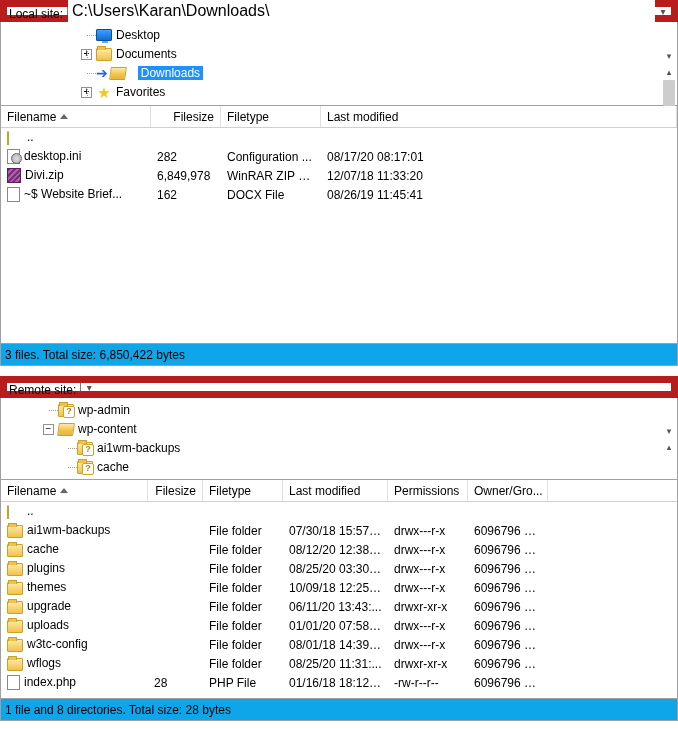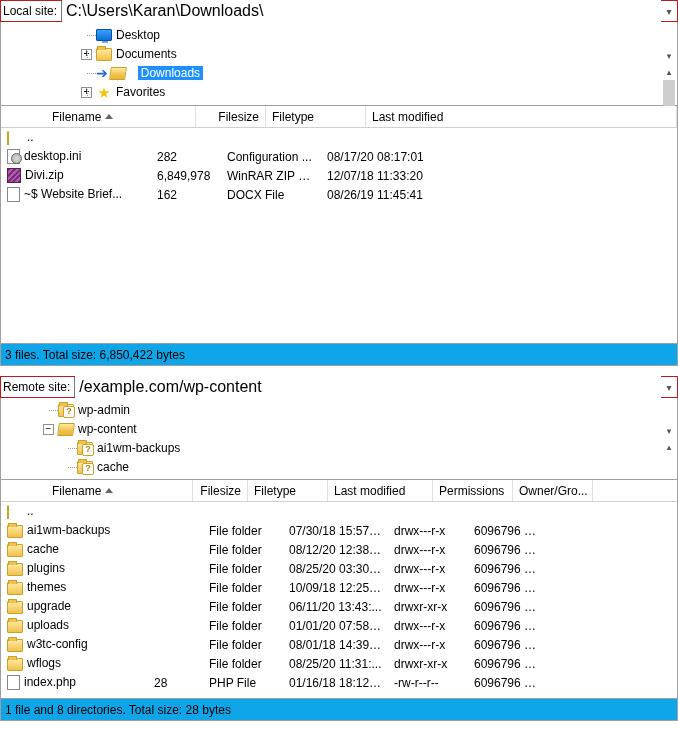--- a/index.html
+++ b/index.html
@@ -4,21 +4,21 @@
 <style>
   * { box-sizing: border-box; margin: 0; padding: 0; }
   body {
     font-family: "Segoe UI", Tahoma, sans-serif;
     font-size: 12px;
     color: #000;
     background: #fff;
     width: 678px;
   }
   
-  .path-row { display: flex; align-items: center; height: 22px; border: 1px solid #b91c1c; }
+  .path-row { display: flex; height: 22px; border: 7px solid #b91c1c; }
   .path-label { padding: 0 4px 0 2px; white-space: nowrap; }
   .path-input-wrap { flex: 1; display:flex; align-items:center; height:100%; border-left:1px solid #7a7a7a; background:#fff; }
   .path-input { flex:1; height:30px; border:none; outline:none; padding:0 4px; font-family:inherit; font-size:16px; }
   .path-dd { width:16px; text-align:center; color:#555; font-size:10px; }
   
   .tree-panel { display:flex; border:1px solid #a0a0a0; border-top:none; background:#fff;align-items:center; }
   .tree-body { flex:1; padding:2px 0 2px 0; }
   .tree-scroll { width:17px; background:#f0f0f0; border-left:1px solid #cdcdcd; position:relative; }
   .tree-scroll .arrow { position:absolute; left:0; width:100%; height:16px; display:flex; align-items:center; justify-content:center; font-size:9px; color:#555;}
   .tree-scroll .arrow.up{top:0;} .tree-scroll .arrow.down{bottom:0;}
@@ -42,21 +42,21 @@
   .ico-star{ color:#f5c518; font-size:15px; line-height:1;}
   .ico-ini{ width:13px;height:15px;background:#fff;border:1px solid #888;position:relative;}
   .ico-ini::after{content:"";position:absolute;bottom:-1px;right:-3px;width:9px;height:9px;border:1px solid #666;border-radius:50%;background:radial-gradient(#ddd,#aaa);}
   .ico-zip{ width:14px;height:15px;background:repeating-linear-gradient(135deg,#7a2d7a 0 2px,#b05fb0 2px 4px);border:1px solid #5a1d5a;}
   .ico-docx{ width:13px;height:15px;background:#fff;border:1px solid #888;}
   .ico-php{ width:13px;height:15px;background:#fff;border:1px solid #888;}
   .ico-up{ width:16px;height:13px; position:relative;}
   .ico-up .f{width:16px;height:13px;background:linear-gradient(#ffe9a5,#f0c24b);border:1px solid #c9a227;border-radius:1px;}
   
   .list-panel { border:1px solid #a0a0a0; border-top:none; background:#fff; position:relative;}
-  .list-header { display:flex; height:22px; border-bottom:1px solid #d0d0d0; background:#fff;padding-left:45px; }
+  .list-header { display:flex; height:22px; border-bottom:1px solid #d0d0d0; background:#fff; }
   .col { display:flex; align-items:center; padding:0 6px; border-right:1px solid #e0e0e0; overflow:hidden; }
   .col.sort::after{content:"";margin-left:4px;border-left:4px solid transparent;border-right:4px solid transparent;border-bottom:5px solid #666;}
   .list-body { }
   .list-row { display:flex; height:19px; align-items:center;}
   .cell { padding:0 6px; overflow:hidden; white-space:nowrap; text-overflow:ellipsis; }
   .cell.right{ text-align:left; }
   .cell .ico { display:inline-flex; vertical-align:middle; margin-right:4px;}
   
   .status { height:22px; background:#0ea5e9; border:1px solid #a0a0a0; border-top:none; display:flex; align-items:center; padding:0 4px; font-size:12px;}
   .gap { height:10px; }
@@ -209,21 +209,20 @@
 </div>
 <div class="status">
   <span>3 files. Total size: 6,850,422 bytes</span>
 </div>
 
 <div class="gap"></div>
 
 <div class="path-row">
   <span class="path-label">Remote site:</span>
   <div class="path-input-wrap">
-    <input class="path-input" value="/example.com/wp-content" style="">
     <span class="path-dd">▾</span>
   </div>
 </div>
 
 <div class="tree-panel" style="height:82px;">
   <div class="tree-body">
     <div class="tree-row">
       <span class="tree-ind"></span>
         <span class="tree-ind">
           <span class="tree-dotv"></span>

